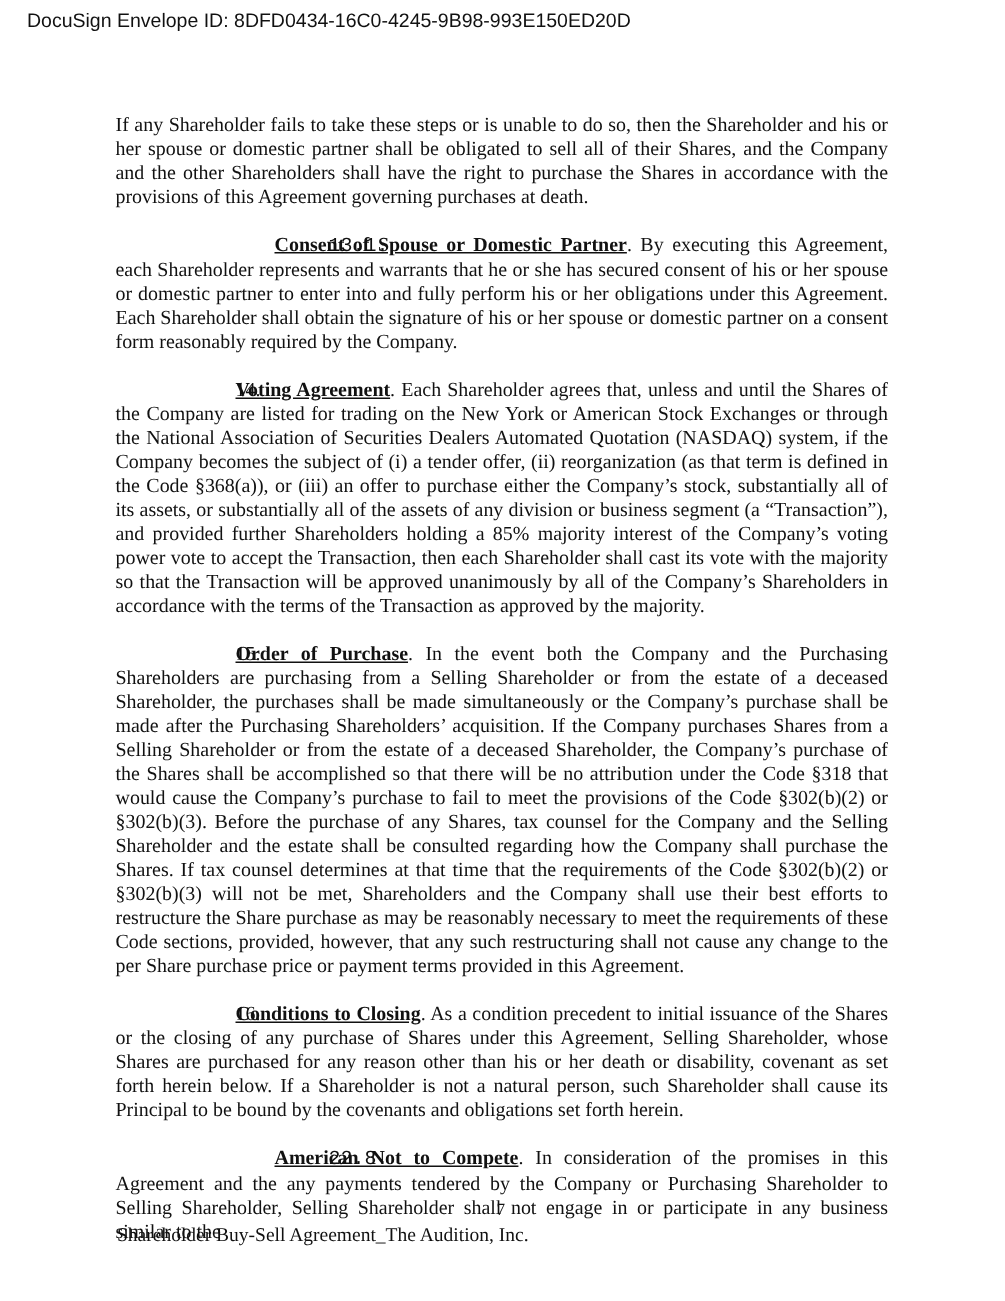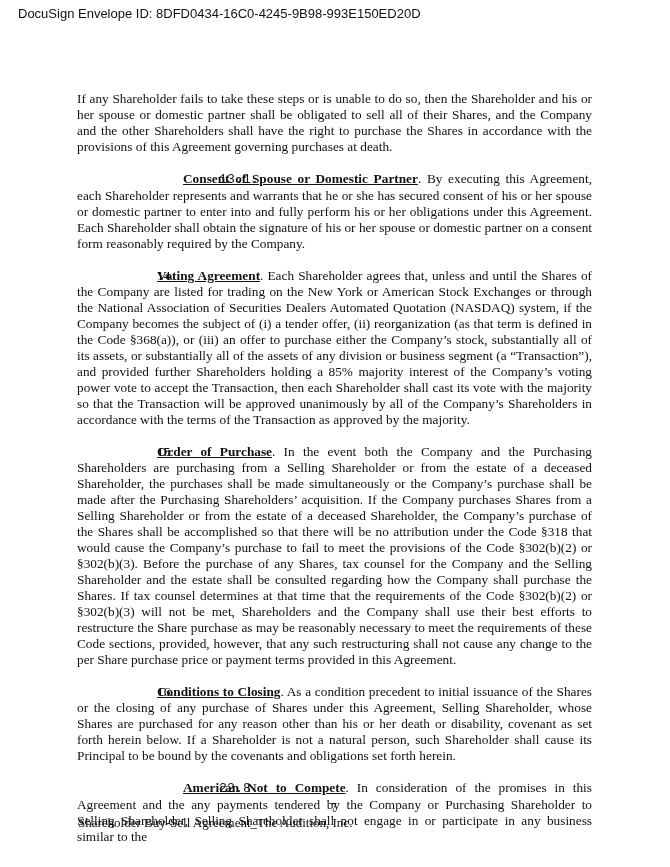--- a/index.html
+++ b/index.html
@@ -6,21 +6,20 @@
     body { width: 670px; height: 867px; position: relative; overflow: hidden; }
     .envelope {
       position: absolute; left: 18px; top: 6px;
       font-family: "Liberation Sans", sans-serif; font-size: 13px; color: #111;
       white-space: nowrap;
     }
     .page {
       position: absolute; left: 77px; top: 75px; width: 515px;
       font-family: "Liberation Serif", serif; font-size: 13.3px; line-height: 16px;
       color: #111;
-      margin-top: 16px;
     }
     .para { margin: 0 0 16px 0; text-align: justify; text-align-last: left; }
     .para .num { display: inline-block; }
     .ind1 { padding-left: 71px; }
     .ind2 { padding-left: 71px; }
     .num2 { width: 35px; font-family: Liberation Mono, monospace; }
     .u { text-decoration: underline; font-weight: bold; }
     .pagenum {
       position: absolute; left: 331px; top: 801px;
       font-family: "Liberation Serif", serif; font-size: 11.5px; color: #111;

